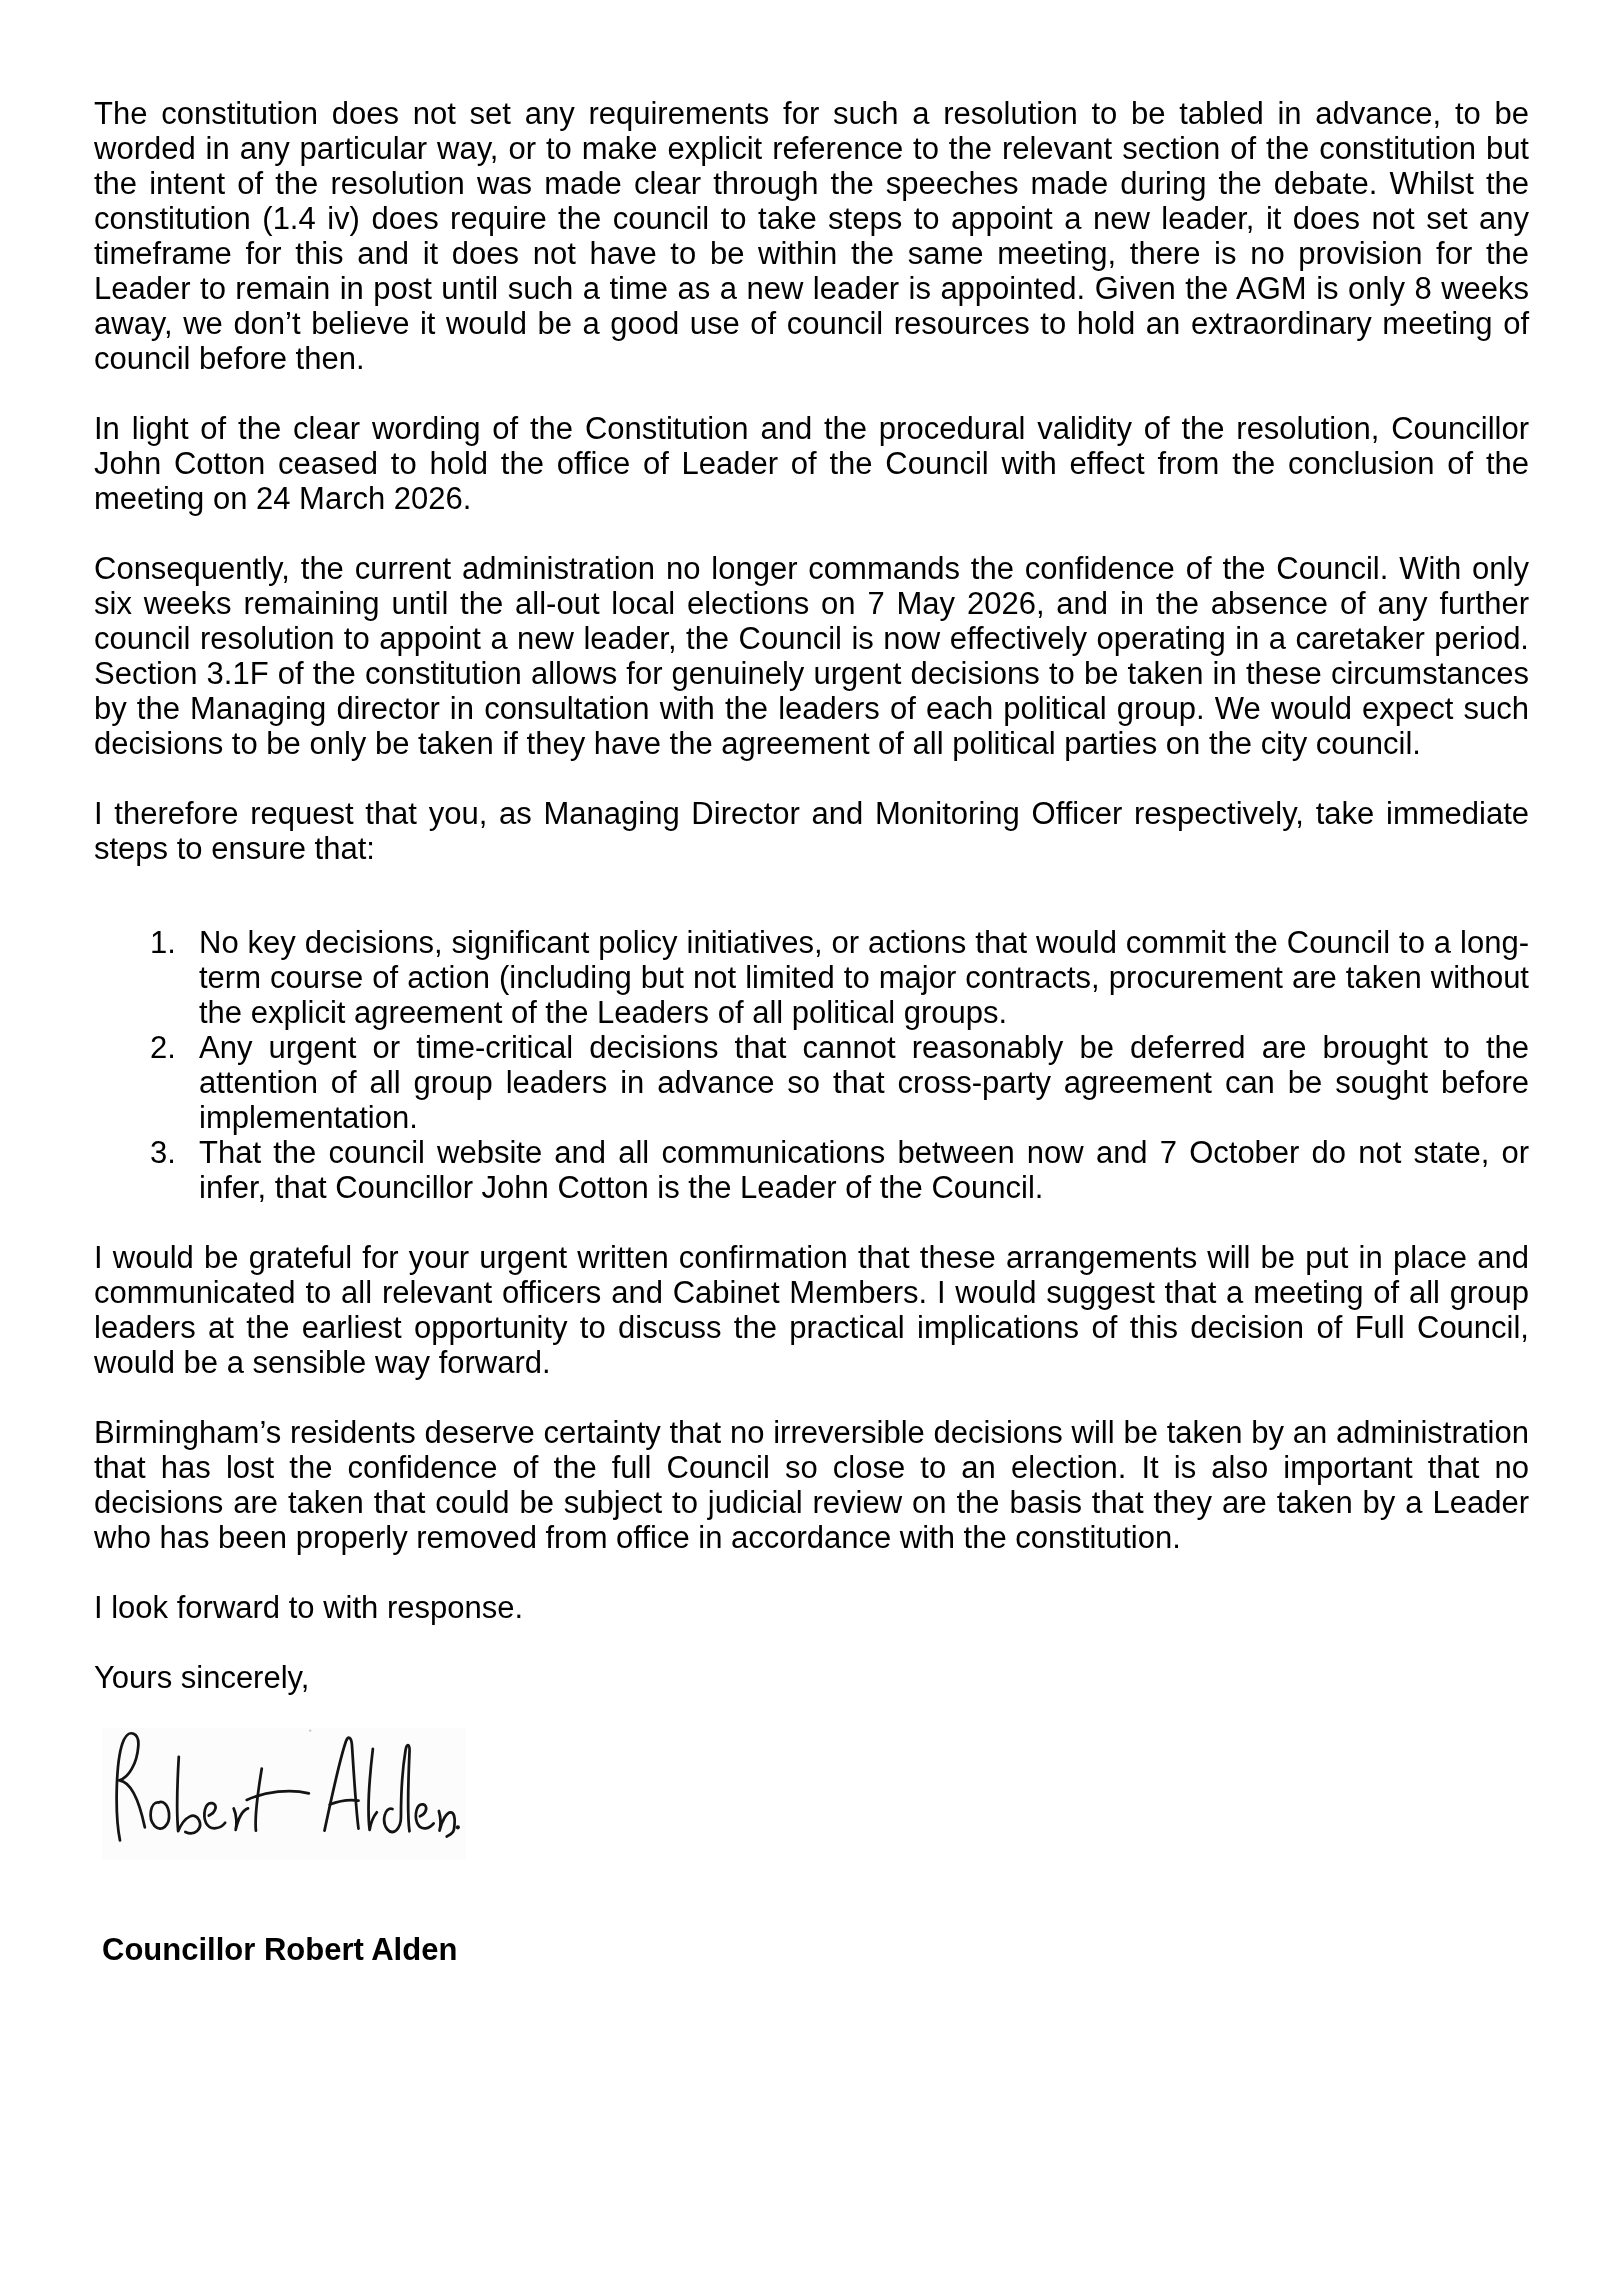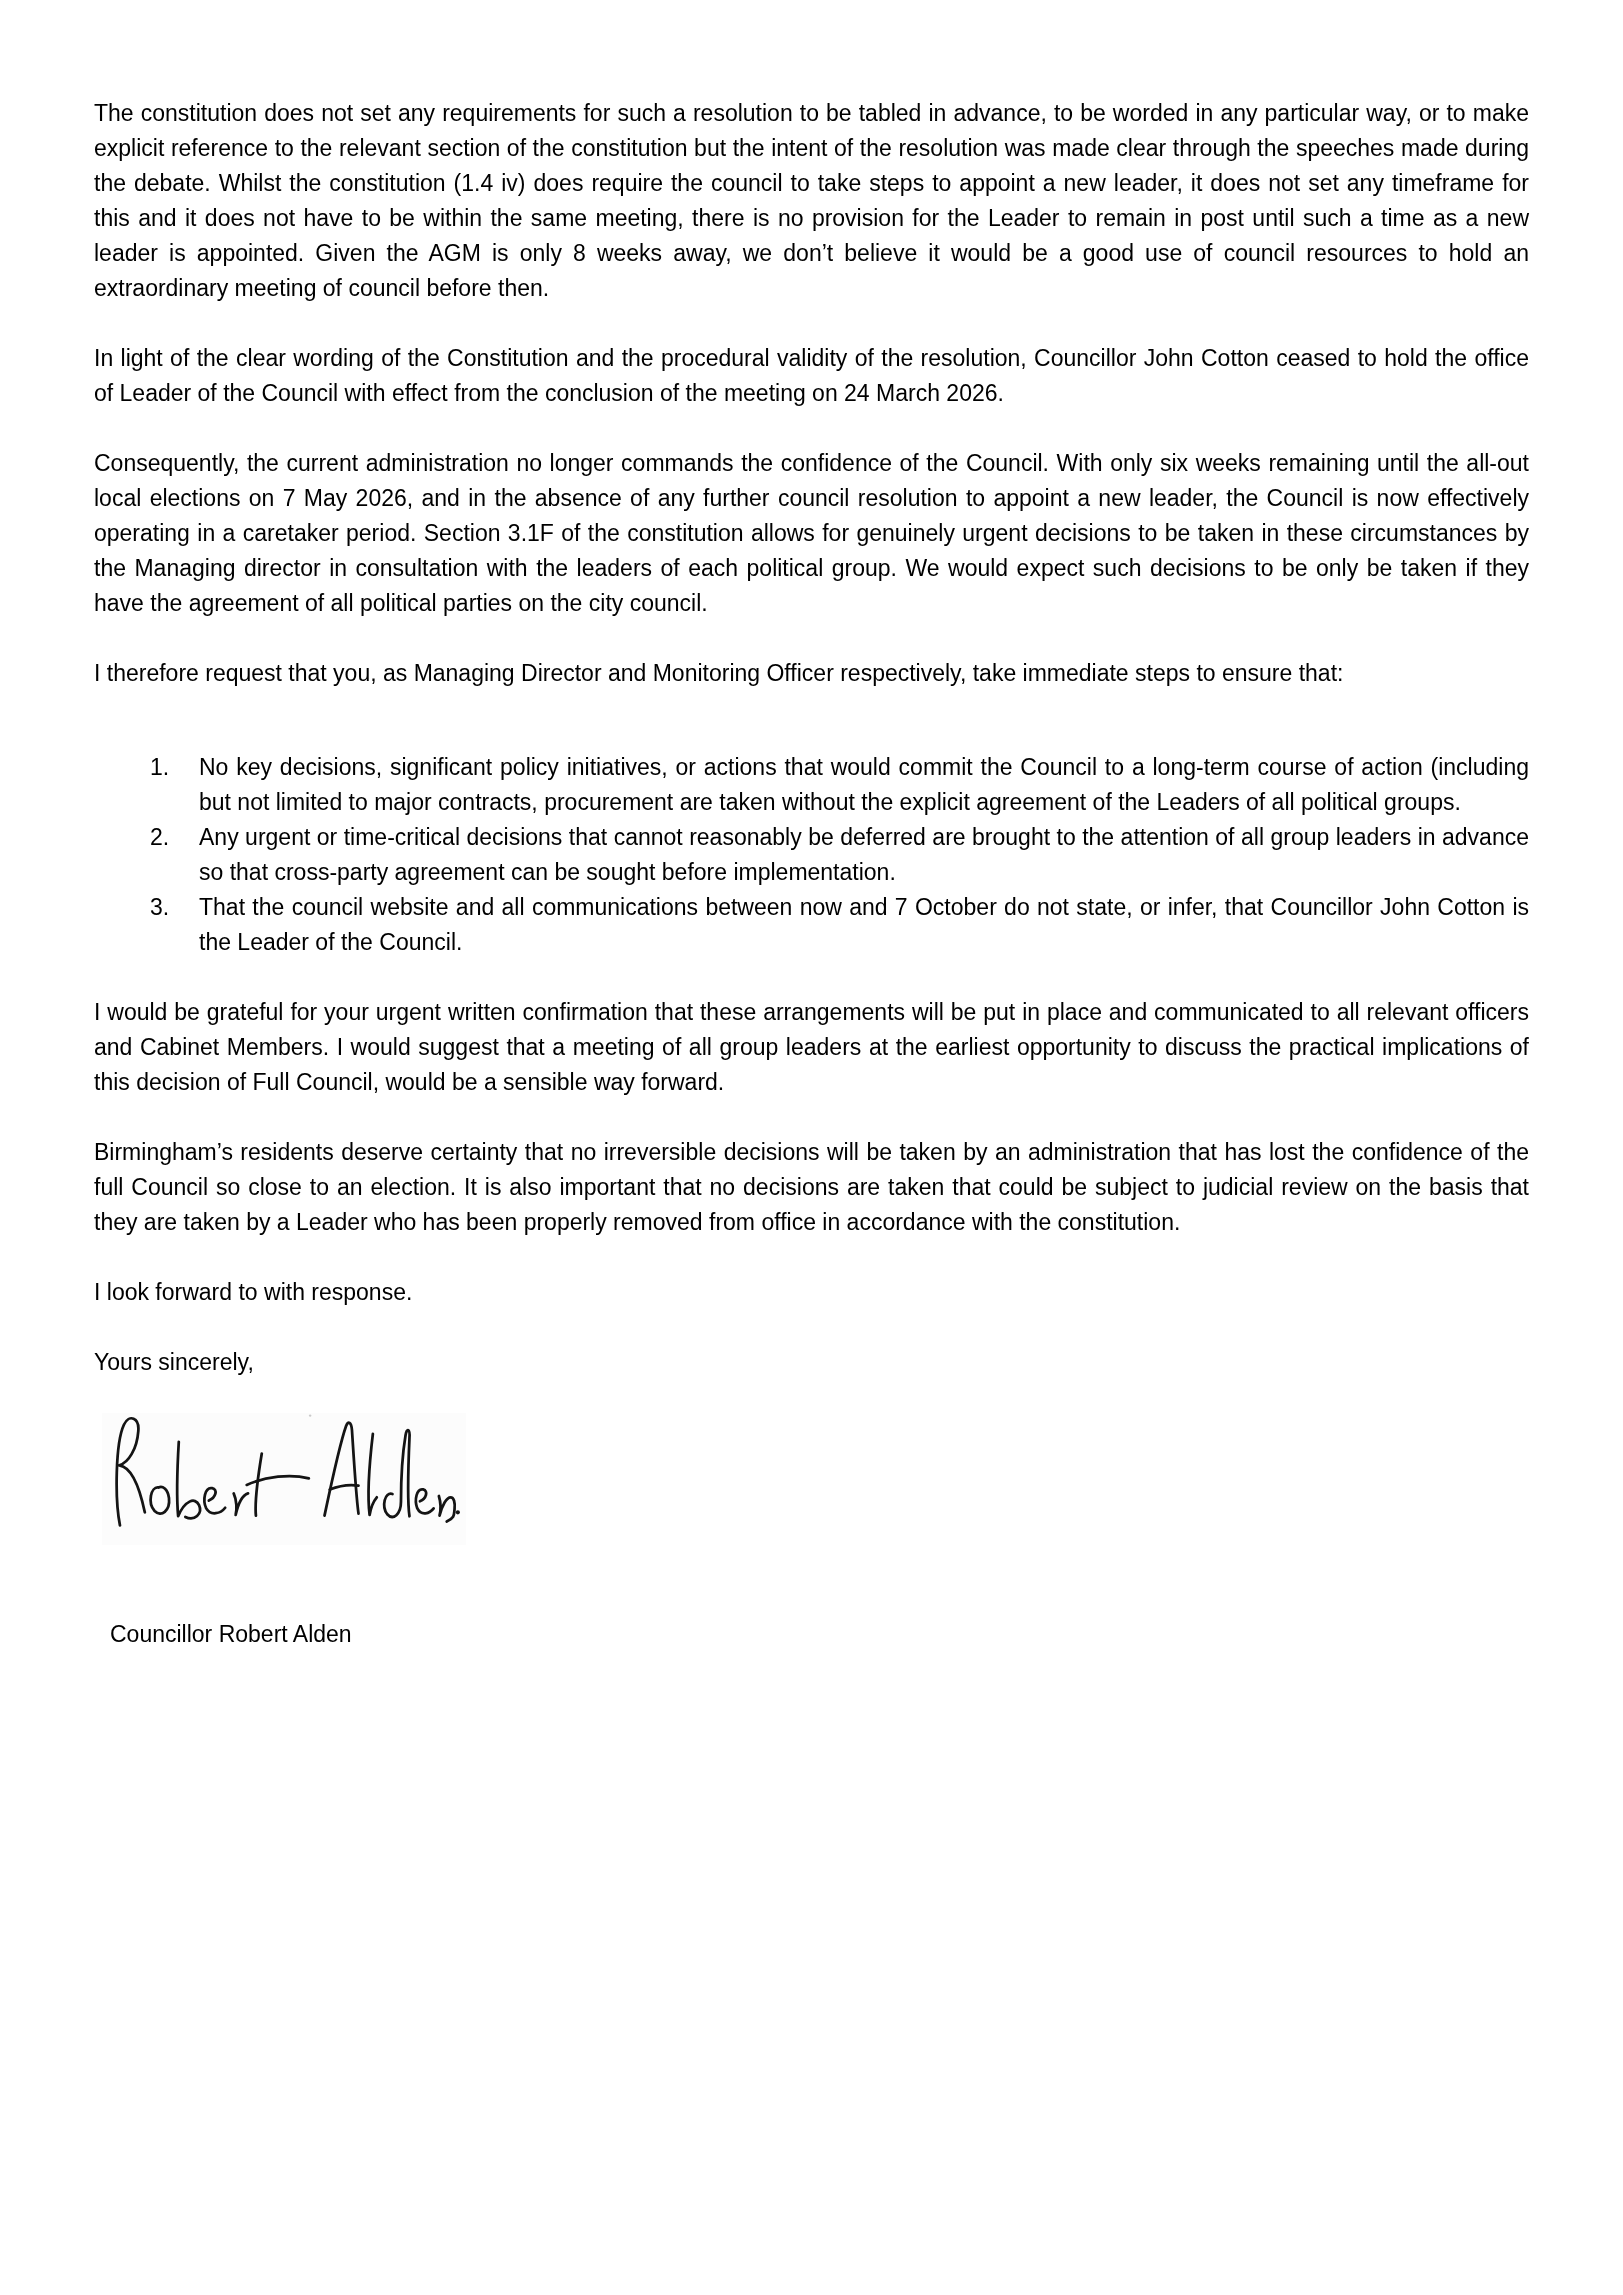--- a/index.html
+++ b/index.html
@@ -11,21 +11,21 @@
   .page {
     position: absolute; left: 0; top: 0;
     width: 1623px; height: 2295px;
     background: #ffffff; color: #000;
     overflow: hidden;
   }
   .content {
     position: absolute;
     left: 94px; top: 96px;
     width: 1435px;
-    font-size: 23px;
+    font-size: 31px;
     line-height: 35px;
     color: #000;
   }
   p { margin: 0 0 35px 0; }
   p.body { text-align: justify; }
   p.request-intro { margin-bottom: 59px; }
   ol.num-list {
     list-style: none;
     margin: 0 0 35px 0;
     padding: 0;
@@ -42,21 +42,21 @@
     text-align: justify;
   }
   p.closing-line { margin-bottom: 35px; }
   p.valediction { margin-bottom: 7px; }
   .sig-wrap {
     margin: 33px 0 0 7.9px;
     width: 364px; height: 132px;
     background: rgba(0,0,0,0.012);
   }
   .sig-wrap svg { display: block; }
-  p.signatory { margin: 72px 0 0 16px; }
+  p.signatory { margin: 72px 0 0 8px; font-weight: bold; }
 </style>
 </head>
 <body>
 
 <div class="page">
   <div class="content">
 
     <p class="body">The constitution does not set any requirements for such a resolution to be tabled in advance, to be worded in any particular way, or to make explicit reference to the relevant section of the constitution but the intent of the resolution was made clear through the speeches made during the debate. Whilst the constitution (1.4 iv) does require the council to take steps to appoint a new leader, it does not set any timeframe for this and it does not have to be within the same meeting, there is no provision for the Leader to remain in post until such a time as a new leader is appointed. Given the AGM is only 8 weeks away, we don’t believe it would be a good use of council resources to hold an extraordinary meeting of council before then.</p>
 
     <p class="body">In light of the clear wording of the Constitution and the procedural validity of the resolution, Councillor John Cotton ceased to hold the office of Leader of the Council with effect from the conclusion of the meeting on 24 March 2026.</p>

